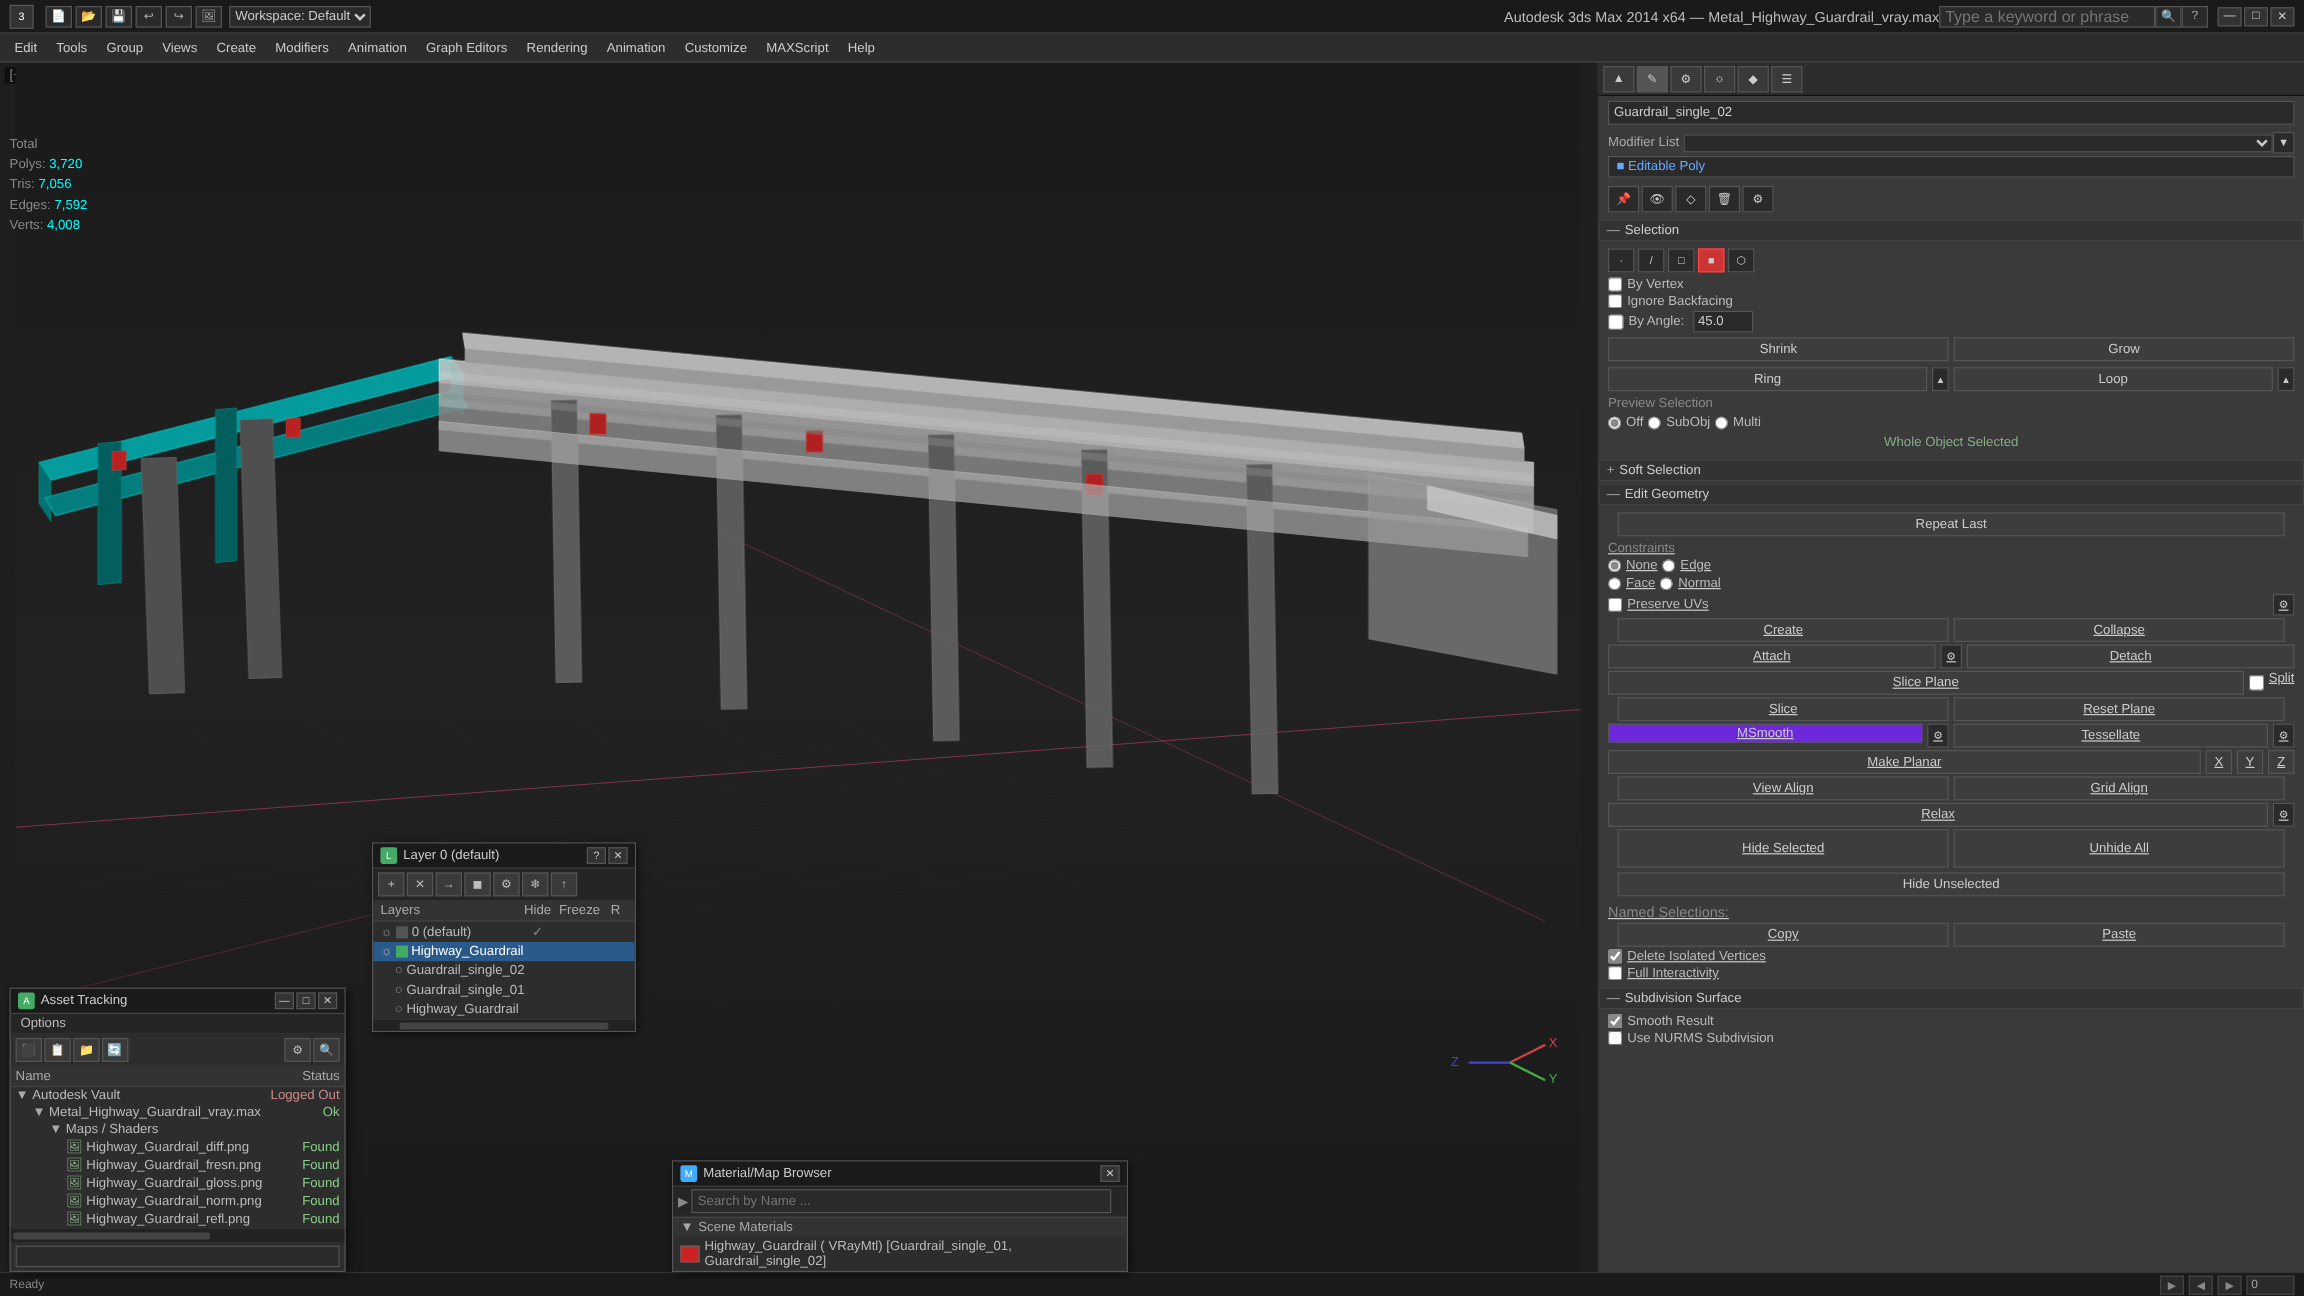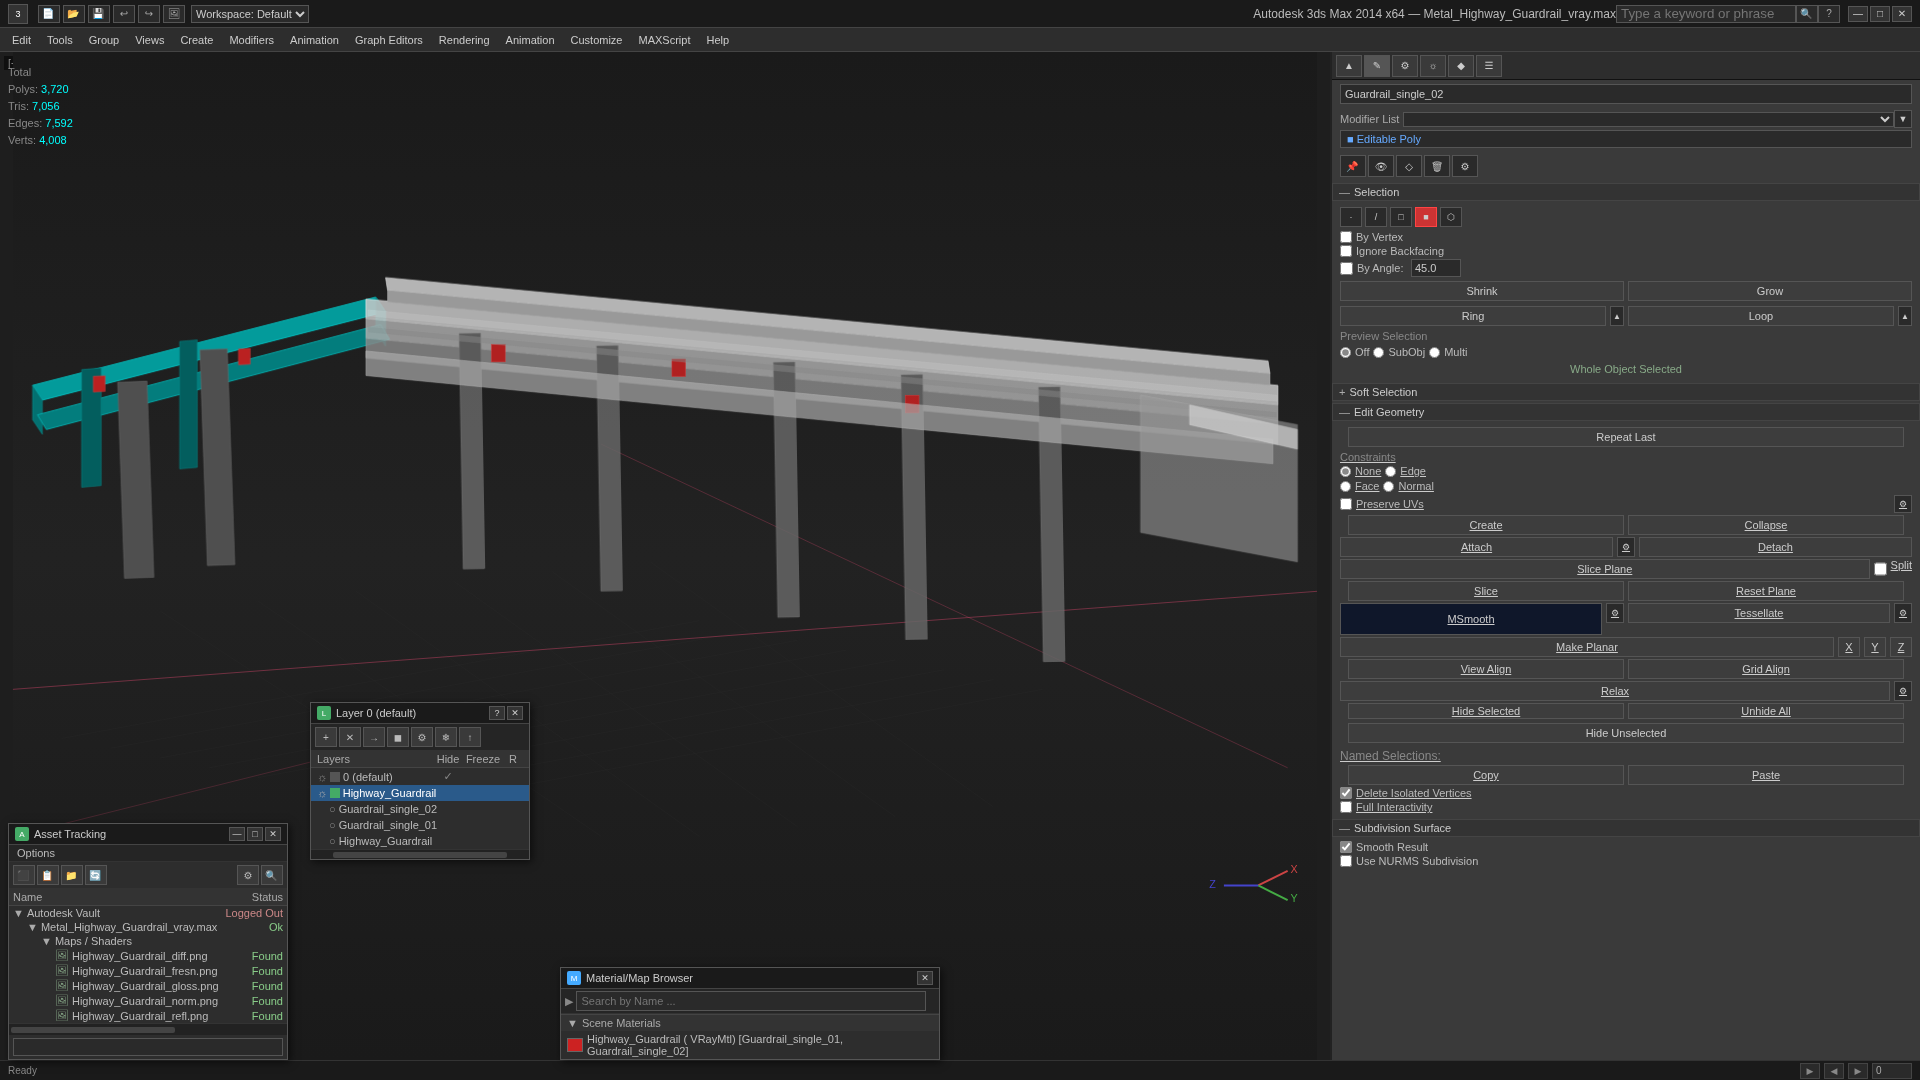--- a/index.html
+++ b/index.html
@@ -68,21 +68,21 @@
     
     .two-col-btns { display: flex; gap: 4px; margin: 2px 8px; }
     .two-col-btns button { flex: 1; background: #3d3d3d; border: 1px solid #555; color: #ccc; height: 20px; font-size: 11px; cursor: pointer; }
 
     
     .named-sel-row { display: flex; gap: 4px; margin: 2px 8px; }
     .named-sel-row button { flex: 1; background: #3d3d3d; border: 1px solid #555; color: #ccc; height: 20px; font-size: 11px; cursor: pointer; }
 
     
     .hide-row { display: flex; gap: 4px; margin: 2px 8px; }
-    .hide-row button { flex: 1; background: #3d3d3d; border: 1px solid #555; color: #ccc; height: 16px; font-size: 11px; cursor: pointer; }
+    .hide-row button { flex: 1; background: #3d3d3d; border: 1px solid #555; color: #ccc; height: 32px; font-size: 11px; cursor: pointer; }
 
     
     #asset-panel { position: absolute; bottom: 20px; left: 8px; width: 280px; background: #2d2d2d; border: 1px solid #555; z-index: 100; box-shadow: 2px 2px 8px rgba(0,0,0,0.6); }
     #asset-panel .panel-title { background: #1a1a1a; padding: 3px 6px; display: flex; align-items: center; color: #ccc; font-size: 11px; border-bottom: 1px solid #444; }
     #asset-panel .panel-title .icon { width: 14px; height: 14px; background: #4a6; border-radius: 2px; margin-right: 5px; display: flex; align-items: center; justify-content: center; font-size: 8px; color: #fff; }
     #asset-panel .panel-title .title-text { flex: 1; }
     #asset-panel .panel-title .win-ctrl { display: flex; gap: 2px; }
     #asset-panel .panel-title .win-ctrl button { background: #333; border: 1px solid #555; color: #ccc; width: 16px; height: 14px; font-size: 9px; cursor: pointer; }
     .asset-menubar { display: flex; gap: 2px; padding: 2px 4px; border-bottom: 1px solid #444; background: #252525; }
     .asset-menubar span { color: #bbb; font-size: 11px; padding: 1px 4px; cursor: pointer; }
@@ -186,21 +186,21 @@
   <span>Animation</span>
   <span>Customize</span>
   <span>MAXScript</span>
   <span>Help</span>
 </div>
 
 <div id="viewport" style="position:absolute;top:52px;left:0;right:590px;bottom:20px;">
   <div class="vp-corner-label">[+] [Perspective] [Shaded + Edged Faces]</div>
 
   <div id="stats" style="position:absolute;top:12px;left:8px;z-index:10;line-height:17px;">
-    <div style="color:#888;">Total</div>
+    <div style="color:#888;margin-top:48px;">Total</div>
     <div><span style="color:#888;">Polys:</span> <span style="color:#0ff;">3,720</span></div>
     <div><span style="color:#888;">Tris:</span> <span style="color:#0ff;">7,056</span></div>
     <div><span style="color:#888;">Edges:</span> <span style="color:#0ff;">7,592</span></div>
     <div><span style="color:#888;">Verts:</span> <span style="color:#0ff;">4,008</span></div>
   </div>
 
   <svg width="100%" height="100%" viewBox="0 0 1330 1028" style="position:absolute;top:0;left:0;">
 
     <defs>
       <linearGradient id="bgGrad" x1="0" y1="0" x2="0" y2="1">
@@ -437,21 +437,21 @@
       <label>Split</label>
     </div>
 
     <div class="two-col-btns">
       <button>Slice</button>
       <button>Reset Plane</button>
     </div>
 
 
     <div style="display:flex;gap:4px;margin:2px 0;">
-      <button style="flex:1;background:#0f172a;border:1px solid #555;color:#ccc;height:32px;font-size:11px;cursor:pointer;">MSmooth</button>
+      <button style="flex:1;background:#6d28d9;border:1px solid #555;color:#ccc;height:16px;font-size:11px;cursor:pointer;">MSmooth</button>
       <button style="background:#2a2a2a;border:1px solid #555;color:#ccc;width:18px;height:20px;font-size:9px;">⚙</button>
       <button style="flex:1;background:#3d3d3d;border:1px solid #555;color:#ccc;height:20px;font-size:11px;cursor:pointer;">Tessellate</button>
       <button style="background:#2a2a2a;border:1px solid #555;color:#ccc;width:18px;height:20px;font-size:9px;">⚙</button>
     </div>
 
     <div style="display:flex;gap:4px;margin:2px 0;align-items:center;">
       <button style="flex:1;background:#3d3d3d;border:1px solid #555;color:#ccc;height:20px;font-size:11px;cursor:pointer;">Make Planar</button>
       <button style="background:#3d3d3d;border:1px solid #555;color:#ccc;width:22px;height:20px;font-size:11px;cursor:pointer;">X</button>
       <button style="background:#3d3d3d;border:1px solid #555;color:#ccc;width:22px;height:20px;font-size:11px;cursor:pointer;">Y</button>
       <button style="background:#3d3d3d;border:1px solid #555;color:#ccc;width:22px;height:20px;font-size:11px;cursor:pointer;">Z</button>

